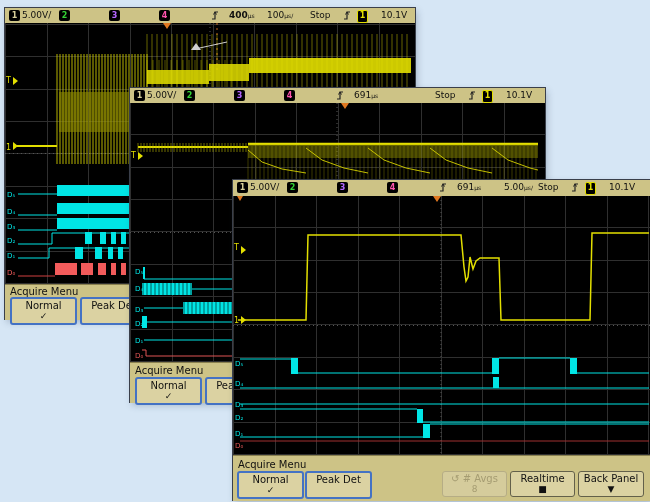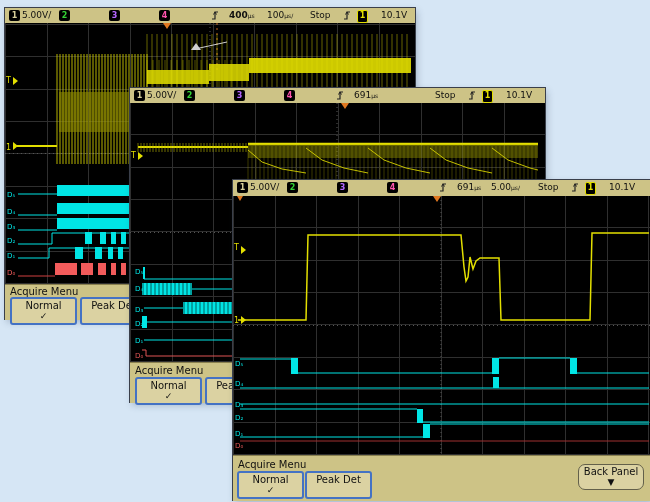--- a/index.html
+++ b/index.html
@@ -203,21 +203,21 @@
     <span style="left:17px;">5.00V/</span>
     <span style="left:54px;" class="chbox c2">2</span>
     <span style="left:104px;" class="chbox c3">3</span>
     <span style="left:154px;" class="chbox c4">4</span>
     <span class="eicon" style="left:206px;">
       <svg width="8" height="11" viewBox="0 0 8 11">
           <polyline points="1,9 4,9 4,2 7,2" fill="none" stroke="#222" stroke-width="1.2"></polyline>
           <polyline points="2.5,4.5 4,2 5.5,4.5" fill="none" stroke="#222" stroke-width="1"></polyline>
         </svg></span>
     <span style="left:224px;"><b style="font-weight:normal">691</b><span class="unit">µs</span></span>
-    <span style="left:258px;"><b style="font-weight:normal">5.00</b><span class="unit">µs/</span></span>
+    <span style="left:271px;"><b style="font-weight:normal">5.00</b><span class="unit">µs/</span></span>
     <span style="left:305px;">Stop</span>
     <span class="eicon" style="left:338px;">
       <svg width="8" height="11" viewBox="0 0 8 11">
           <polyline points="1,9 4,9 4,2 7,2" fill="none" stroke="#222" stroke-width="1.2"></polyline>
           <polyline points="2.5,4.5 4,2 5.5,4.5" fill="none" stroke="#222" stroke-width="1"></polyline>
         </svg></span>
     <span style="left:352px;" class="trgbox">1</span>
     <span style="left:376px;">10.1V</span>
   </div>
   <div class="wave" style="top:16px;width:417px;height:259px;"></div>
@@ -257,18 +257,27 @@
     </svg>
   <div class="menu" style="top:275px;height:45px;">
     <div class="menutitle" style="top:3px;">Acquire Menu</div>
     <div class="btn bblue" style="left:4px;top:15px;width:63px;">
       <span>Normal</span>
       <span class="sub">✓</span>
     </div>
     <div class="btn bblue" style="left:72px;top:15px;width:63px;">
       <span>Peak Det</span>
     </div>
-    <div class="btn bplain" style="left:345px;top:8px;width:64px;border-radius:7px;">
+    <div class="btn bdis" style="left:209px;top:15px;width:63px;">
+      <span>↺</span>
+      <span># Avgs</span>
+      <span class="sub">8</span>
+    </div>
+    <div class="btn bplain" style="left:277px;top:15px;width:63px;">
+      <span>Realtime</span>
+      <span class="sub sq">■</span>
+    </div>
+    <div class="btn bplain" style="left:345px;top:15px;width:64px;">
       <span>Back Panel</span>
       <span class="sub arrdn">▼</span>
     </div>
   </div>
 </div>
 
 </body></html>

